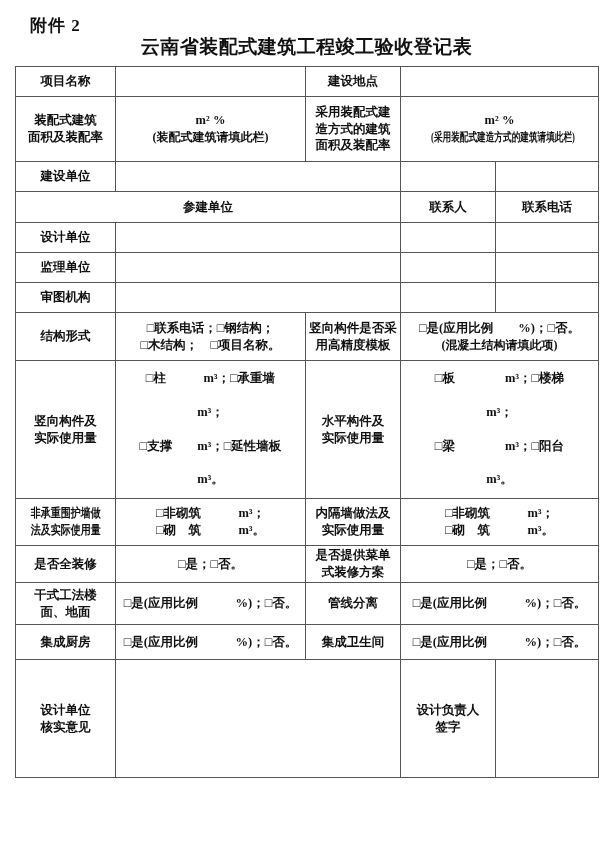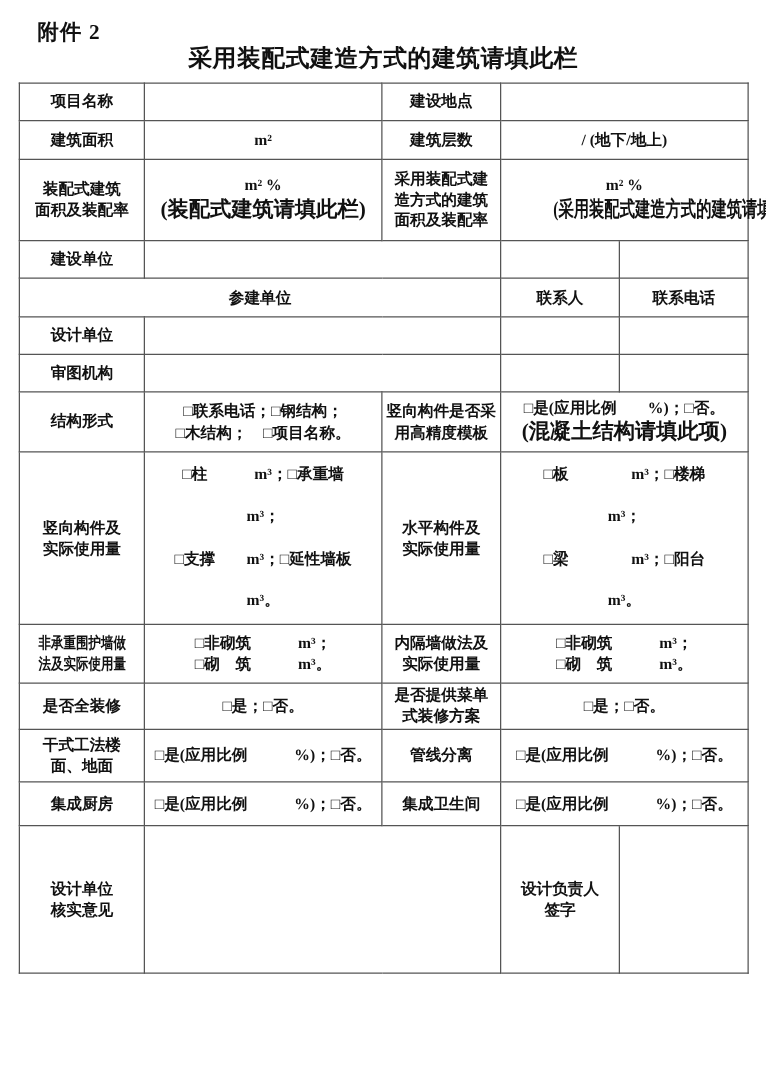--- a/index.html
+++ b/index.html
@@ -46,21 +46,21 @@
     padding:1px 2px;
     text-align:center;
     vertical-align:middle;
     font-size:12.5px;
     line-height:1.35;
     font-weight:bold;
     font-family:"Liberation Serif","DejaVu Serif",serif;
   }
   td.lbl{font-weight:bold;}
   td.val{font-weight:bold;}
-  .sm{font-size:17px;}
+  .sm{font-size:12px;}
   .squish{
     display:inline-block;
     transform:scaleX(0.72);
     transform-origin:center;
     white-space:nowrap;
   }
   .squish2{
     display:inline-block;
     transform:scaleX(0.80);
     transform-origin:center;
@@ -69,46 +69,40 @@
   .two-line{line-height:1.45;}
   .pad-left{ text-align:left; padding-left:14px;}
   .blk{display:block;}
 </style>
 </head>
 <body>
 
 <div class="page">
 
   <div class="attach">附件 2</div>
-  <div class="doc-title">采用装配式建造方式的建筑请填此栏</div>
+  <div class="doc-title">云南省装配式建筑工程竣工验收登记表</div>
 
   <table class="form">
     <colgroup>
       <col style="width:100px">
       <col style="width:190px">
       <col style="width:95px">
       <col style="width:95px">
       <col style="width:103px">
     </colgroup>
     <tbody>
 
       <tr>
         <td class="lbl" style="height:27px">项目名称</td>
         <td class="val"></td>
         <td class="lbl">建设地点</td>
         <td class="val" colspan="2"></td>
       </tr>
 
 
-      <tr>
-        <td class="lbl" style="height:28px">建筑面积</td>
-        <td class="val">m²</td>
-        <td class="lbl">建筑层数</td>
-        <td class="val" colspan="2">/      (地下/地上)</td>
-      </tr>
 
       <tr>
         <td class="lbl two-line" style="height:62px">
           <span class="blk">装配式建筑</span>
           <span class="blk">面积及装配率</span>
         </td>
         <td class="val two-line">
           <span class="blk">m²      %</span>
           <span class="blk sm">(装配式建筑请填此栏)</span>
         </td>
@@ -137,20 +131,26 @@
       </tr>
 
       <tr>
         <td class="lbl" style="height:27px">设计单位</td>
         <td class="val" colspan="2"></td>
         <td class="val"></td>
         <td class="val"></td>
       </tr>
 
 
+      <tr>
+        <td class="lbl" style="height:27px">监理单位</td>
+        <td class="val" colspan="2"></td>
+        <td class="val"></td>
+        <td class="val"></td>
+      </tr>
 
       <tr>
         <td class="lbl" style="height:27px">审图机构</td>
         <td class="val" colspan="2"></td>
         <td class="val"></td>
         <td class="val"></td>
       </tr>
 
       <tr>
         <td class="lbl" style="height:45px">结构形式</td>

